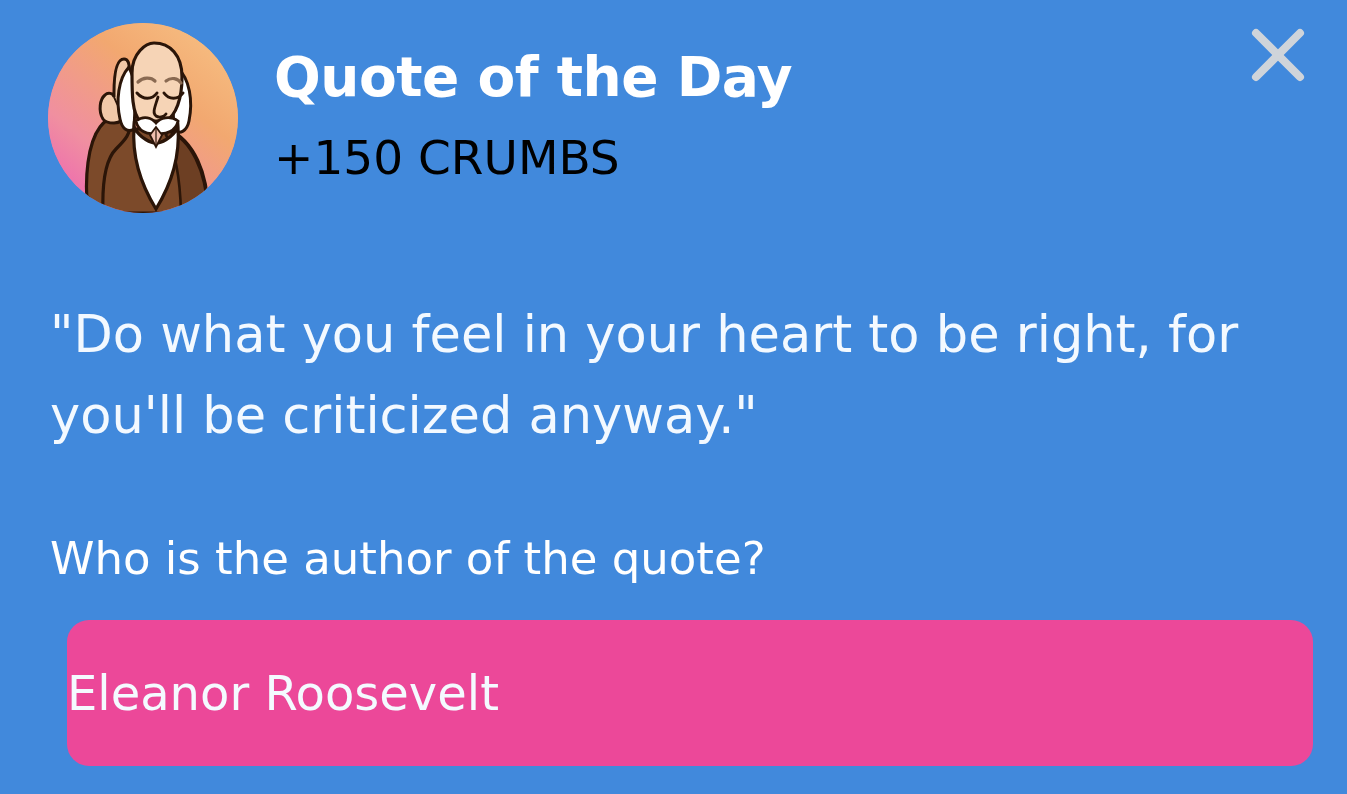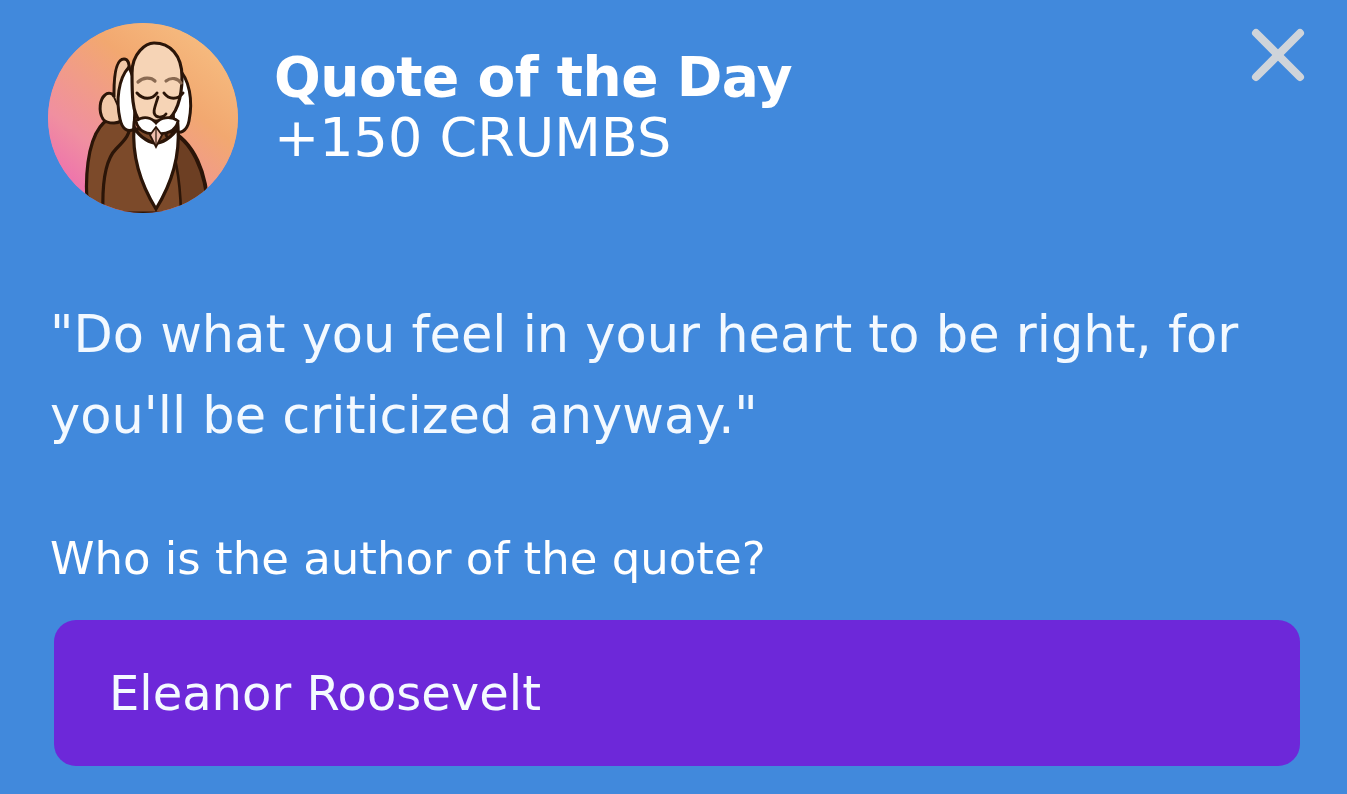--- a/index.html
+++ b/index.html
@@ -53,25 +53,26 @@
     font-weight: bold;
     font-size: 55px;
     line-height: 64px;
     color: #ffffff;
     letter-spacing: -0.5px;
     white-space: nowrap;
   }
   .reward {
     font-family: "DejaVu Sans", sans-serif;
     font-weight: normal;
-    font-size: 54px;
+    font-size: 47px;
     line-height: 58px;
-    color: #ffffff;
+    color: #000000;
     letter-spacing: 0px;
     white-space: nowrap;
+    margin-top: 20px;
   }
 
   
   .close-btn {
     position: absolute;
     right: 32px;
     top: 18px;
     width: 74px;
     height: 74px;
     display: flex;
@@ -99,30 +100,29 @@
     top: 528px;
     font-size: 45px;
     line-height: 62px;
     color: #ffffff;
     font-weight: normal;
     white-space: nowrap;
   }
 
   .answer-option {
     position: absolute;
-    left: 54px;
+    left: 67px;
     top: 620px;
     width: 1246px;
     height: 146px;
-    background: #6d28d9;
+    background: #ec4899;
     border-radius: 22px;
     display: flex;
     align-items: center;
     box-sizing: border-box;
-    padding-left: 55px;
     cursor: pointer;
   }
   .answer-option-label {
     font-size: 48px;
     line-height: 56px;
     color: #f4faff;
     font-weight: normal;
     white-space: nowrap;
   }
 </style>

